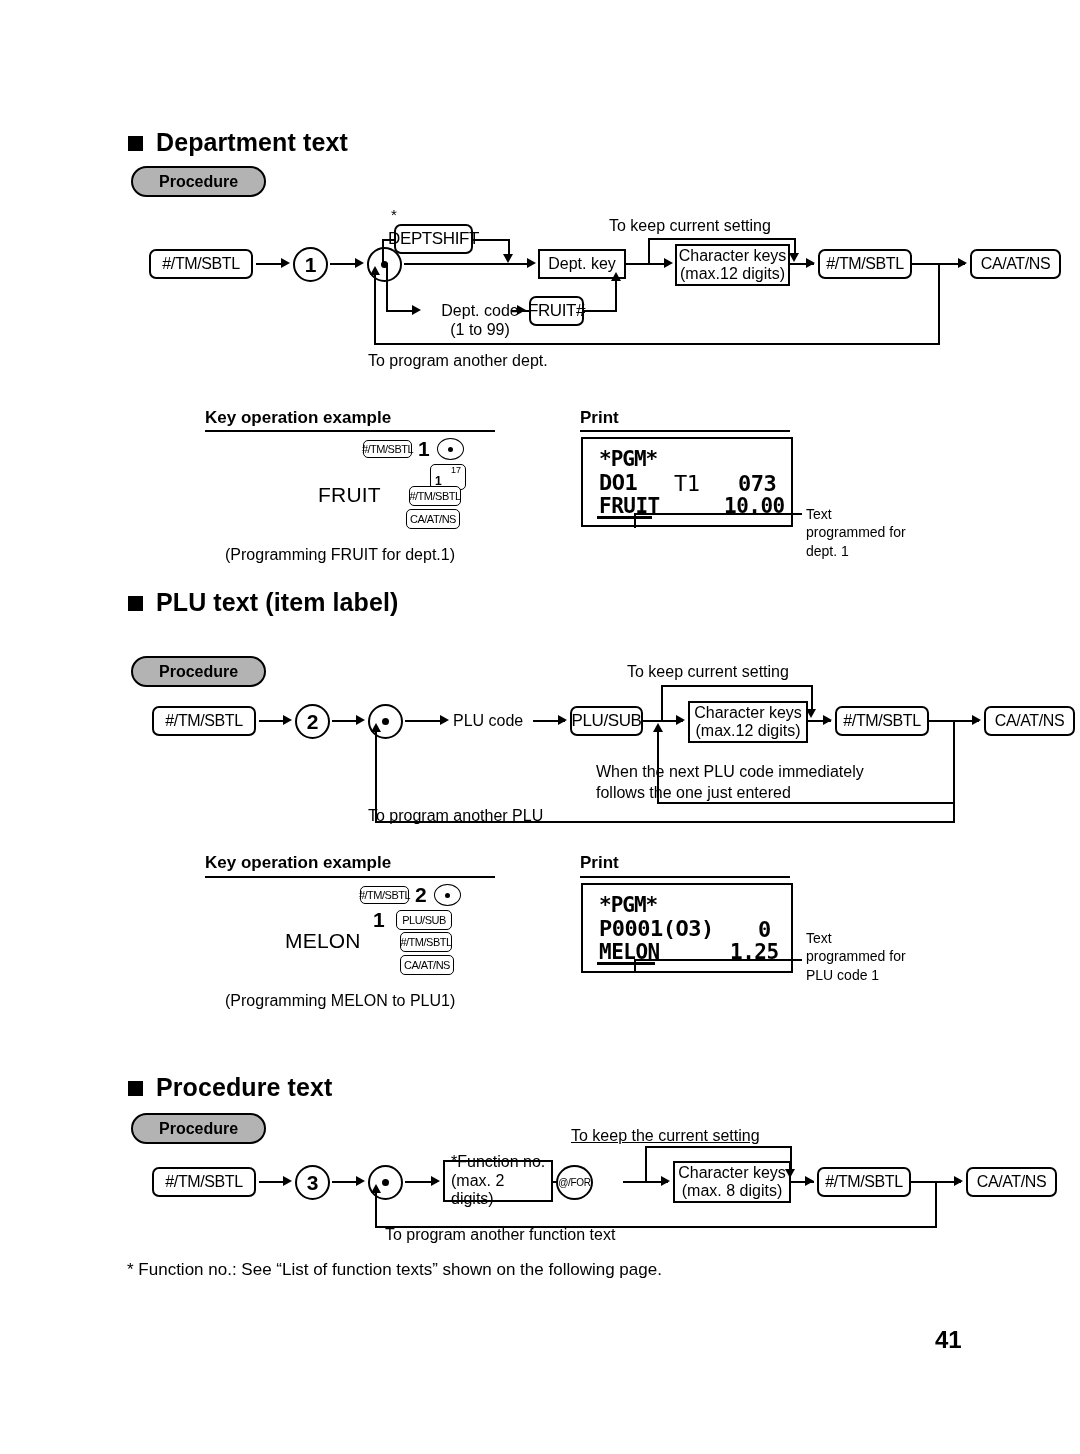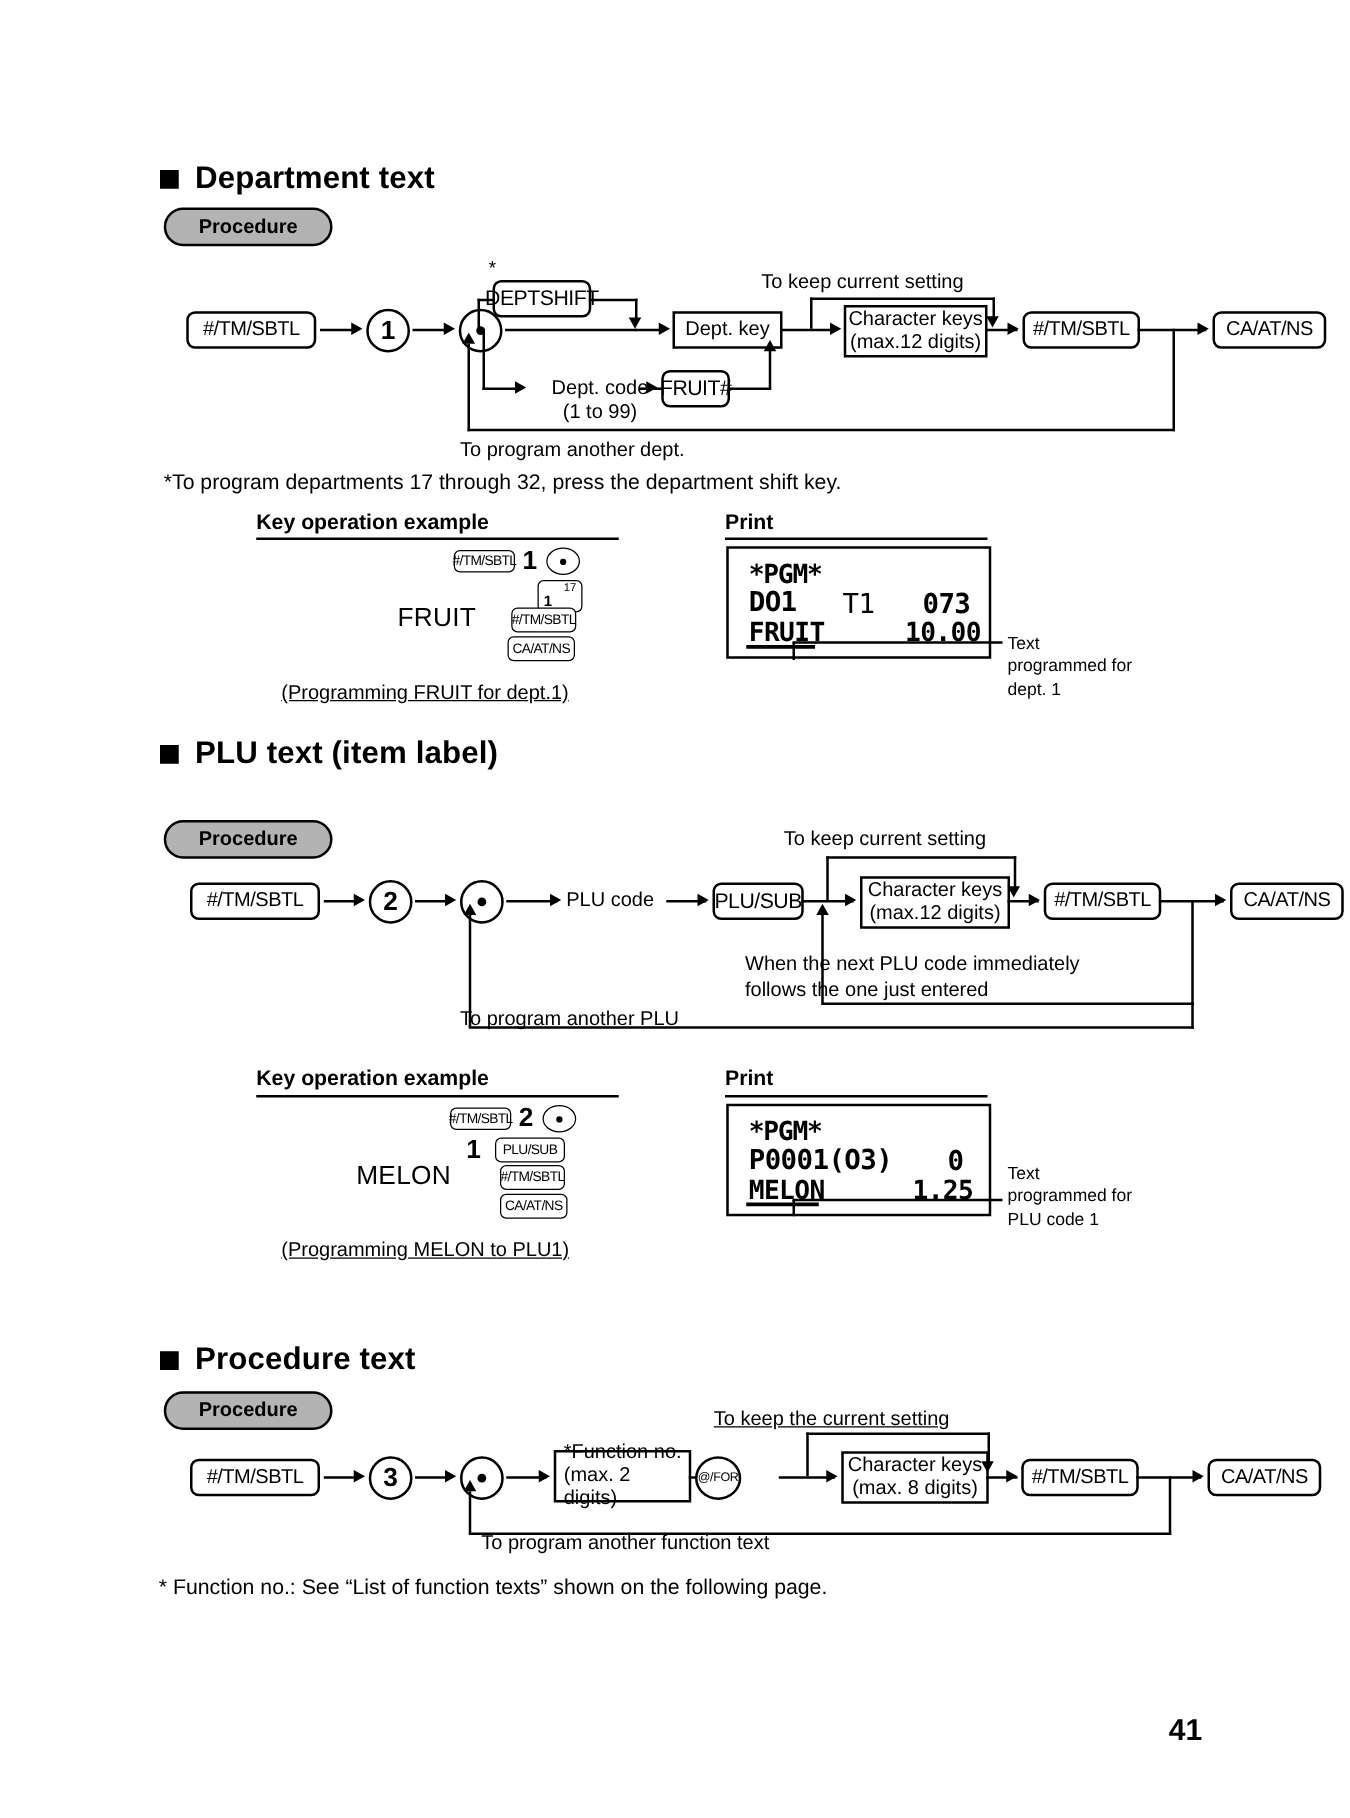--- a/index.html
+++ b/index.html
@@ -82,21 +82,21 @@
   }
   .minicirc .dot{width:5px;height:5px;border-radius:50%;background:#000;}
   .deptkey2{
     position:absolute;border:1.6px solid #000;border-radius:5px;background:#fff;
     box-sizing:border-box;
   }
   .deptkey2 .lo{position:absolute;left:4px;bottom:1px;font-size:12px;font-weight:bold;}
   .deptkey2 .hi{position:absolute;right:4px;top:0px;font-size:9px;}
   .bignum{position:absolute;font-size:21px;font-weight:bold;}
   .wordlabel{position:absolute;font-size:21px;letter-spacing:.2px;}
-  .caption{position:absolute;font-size:16px;white-space:nowrap;text-decoration:underline;}
+  .caption{position:absolute;font-size:16px;white-space:nowrap;}
 
   
   .printbox{
     position:absolute;border:2px solid #000;background:#fff;box-sizing:border-box;
   }
   .rcpt{position:absolute;font-family:"DejaVu Sans Mono",monospace;
         font-weight:bold;white-space:pre;}
   .rcpt.l1{font-size:21px;letter-spacing:-1px;}
   .rcpt.l2{font-size:22px;letter-spacing:-.5px;}
   .rcpt.l3{font-size:21px;letter-spacing:-.5px;}
@@ -175,21 +175,20 @@
 <div class="hline" style="left:910px;top:263px;width:55px;"></div>
 <div class="arrow-r" style="left:958px;top:258px;"></div>
 <div class="keyrr" style="left:970px;top:249px;width:91px;height:30px;">CA/AT/NS</div>
 
 <div class="vline" style="left:938px;top:263px;height:82px;"></div>
 <div class="hline" style="left:374px;top:343px;width:566px;"></div>
 <div class="vline" style="left:374px;top:275px;height:70px;"></div>
 <div class="arrow-u" style="left:370px;top:266px;"></div>
 <div class="plaintext" style="left:368px;top:351px;">To program another dept.</div>
 
-<div class="notetext" style="left:131px;top:376px;">*To program departments 17 through 32, press the department shift key.</div>
 
 <div class="coltitle" style="left:205px;top:408px;width:290px;">Key operation example</div>
 <div class="colrule" style="left:205px;top:430px;width:290px;"></div>
 
 <div class="minikey" style="left:363px;top:440px;width:49px;height:18px;">#/TM/SBTL</div>
 <div class="bignum" style="left:418px;top:437px;">1</div>
 <div class="minicirc" style="left:437px;top:438px;width:27px;height:22px;">
       <span class="dot"></span>
     </div>
 
@@ -370,15 +369,15 @@
 <div class="keyrr" style="left:966px;top:1167px;width:91px;height:30px;">CA/AT/NS</div>
 
 <div class="vline" style="left:935px;top:1181px;height:47px;"></div>
 <div class="hline" style="left:375px;top:1226px;width:562px;"></div>
 <div class="vline" style="left:375px;top:1193px;height:34px;"></div>
 <div class="arrow-u" style="left:371px;top:1184px;"></div>
 <div class="plaintext" style="left:385px;top:1225px;">To program another function text</div>
 
 <div class="notetext" style="left:127px;top:1260px;">* Function no.: See “List of function texts” shown on the following page.</div>
 
-<div class="pagenum" style="left:935px;top:1326px;margin-top:45px;">41</div>
+<div class="pagenum" style="left:935px;top:1326px;">41</div>
 
 </div>
 
 </body></html>

